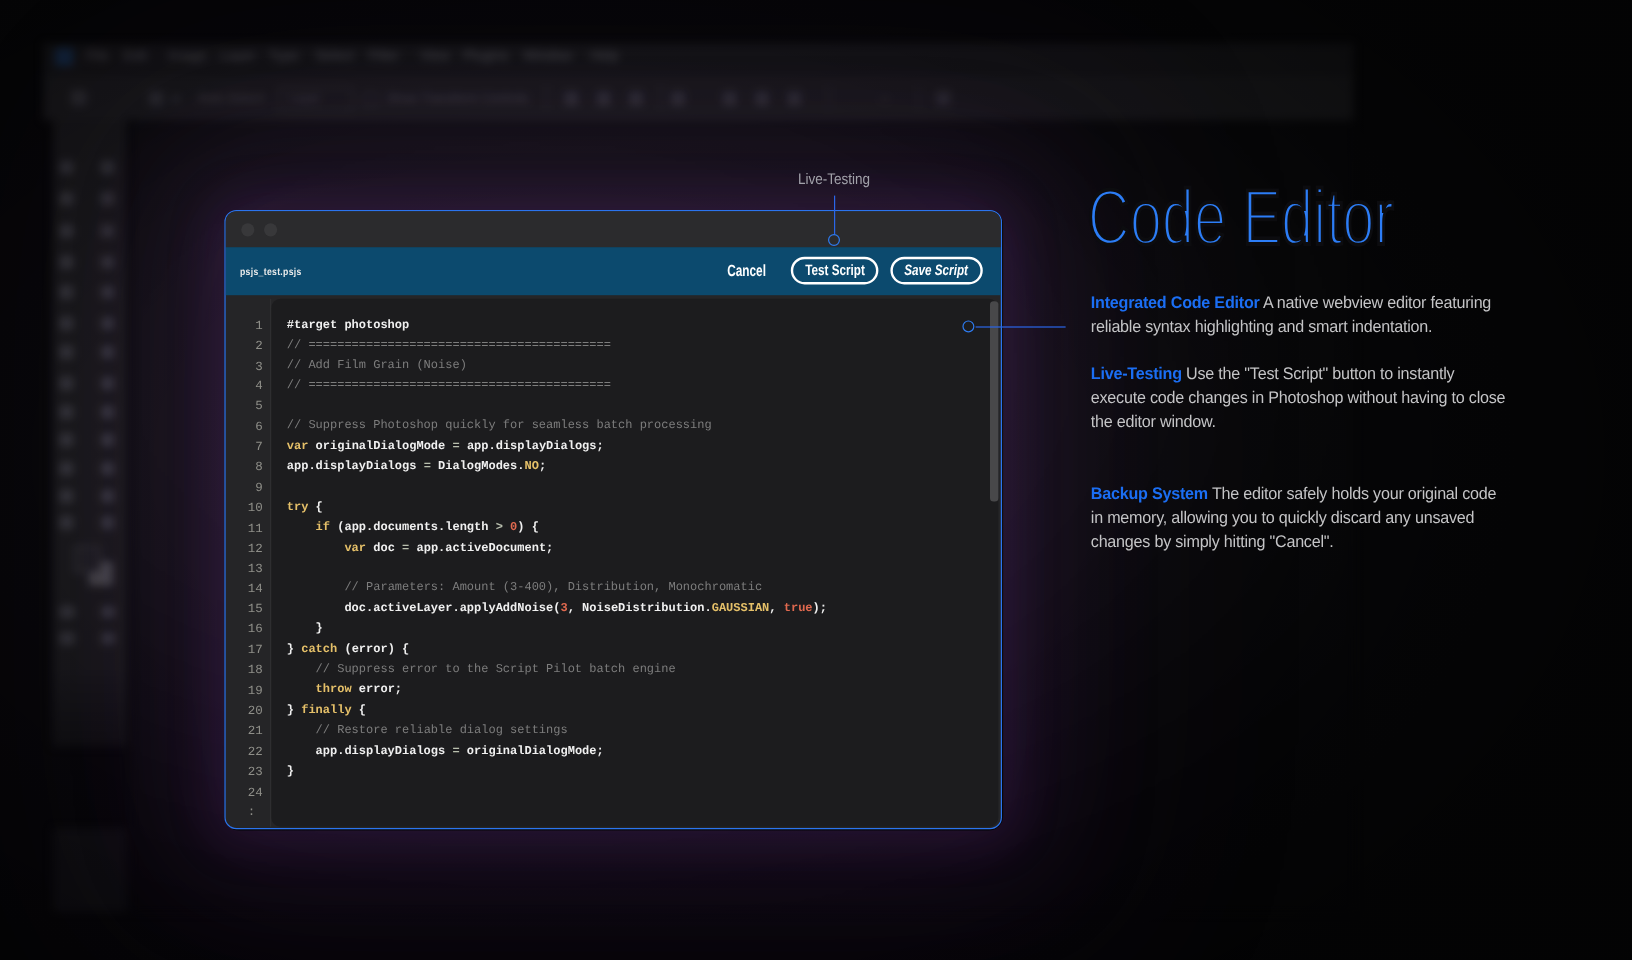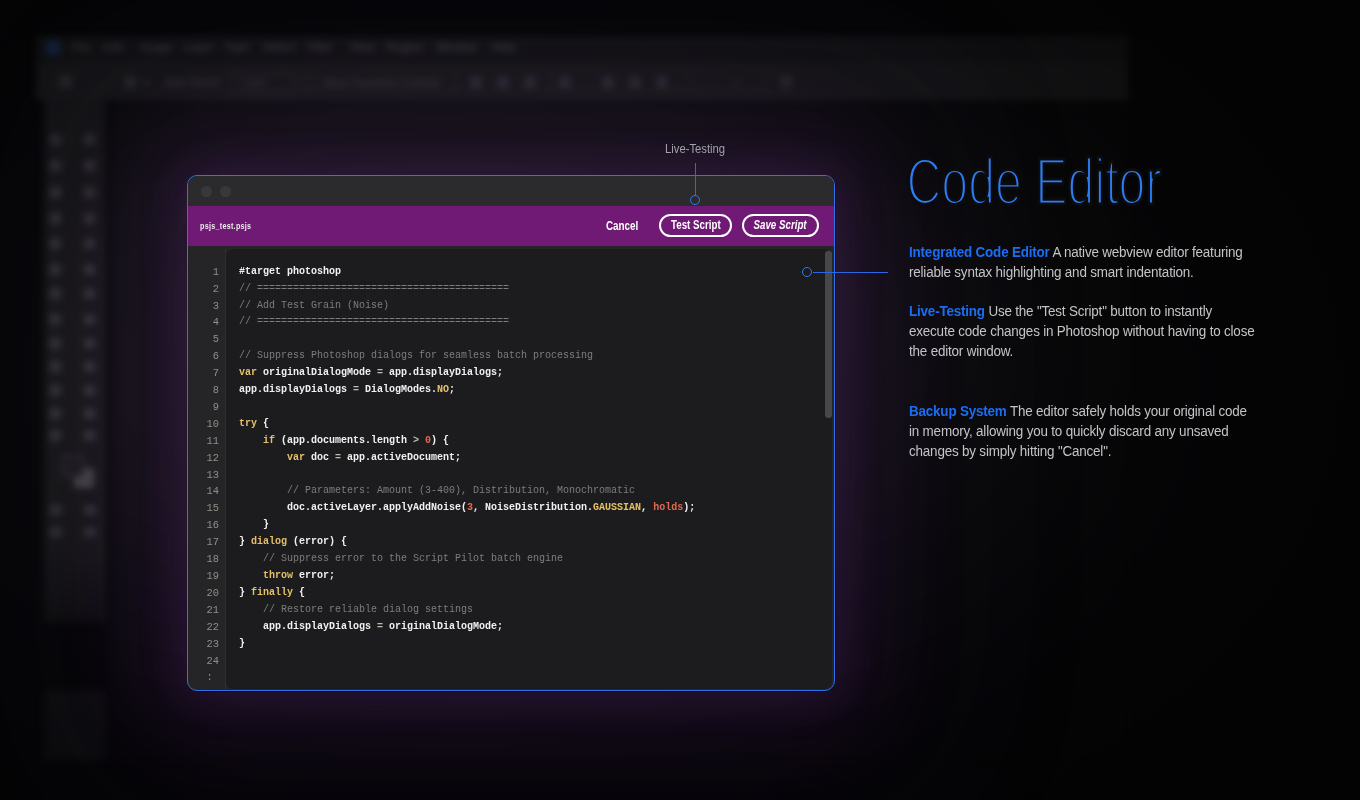--- a/index.html
+++ b/index.html
@@ -13,21 +13,21 @@
   .blob{position:absolute;background:#3c3c43;border-radius:2px;}
   .opblob{position:absolute;background:#36363d;border-radius:2px;top:76px;width:12px;height:12px;}
   
   #ghost{position:absolute;left:187px;top:175px;width:649px;height:517px;border-radius:12px;
     box-shadow:0 0 40px 10px rgba(125,58,160,0.16), 0 0 100px 40px rgba(115,52,150,0.12), 0 0 190px 90px rgba(95,44,125,0.085);}
   
   #win{position:absolute;left:187px;top:175px;width:646px;height:514px;
        background:#252527;border:1.5px solid #2b74ee;border-radius:10px;overflow:hidden;}
   #bar1{position:absolute;left:0;top:0;width:100%;height:30px;background:#2b2b2d;}
   .tl{position:absolute;top:9.8px;width:11px;height:11px;border-radius:50%;background:#38383a;}
-  #bar2{position:absolute;left:0;top:30px;width:100%;height:40px;background:#701a75;}
+  #bar2{position:absolute;left:0;top:30px;width:100%;height:40px;background:#0c4a6e;}
   #fname{position:absolute;left:12px;top:15px;font-size:8.5px;font-weight:bold;color:#ececec;
          transform:scaleX(0.85);transform-origin:left center;letter-spacing:0.3px;}
   #cancel{position:absolute;left:418px;top:11.5px;font-size:13.5px;font-weight:bold;color:#fff;
          transform:scaleX(0.73);transform-origin:left center;}
   .pill{position:absolute;top:7.5px;height:19px;border:2px solid #fff;border-radius:12px;
         color:#fff;font-size:12.5px;font-weight:bold;text-align:center;line-height:19px;background:transparent;}
   .pill span{display:inline-block;transform:scaleX(0.78);transform-origin:center;}
   #codepanel{position:absolute;left:38px;top:73px;width:605.5px;height:440px;background:#1c1c1e;border-radius:8px;}
   #gutter{position:absolute;left:0px;top:87.7px;width:31px;text-align:right;
     font-family:"Liberation Mono",monospace;font-size:10.4px;line-height:16.9px;color:#8f8f89;margin:0;}
@@ -166,35 +166,35 @@
 18
 19
 20
 21
 22
 23
 24
 : </pre>
 <pre id="code">#target photoshop
 <span class="c">// ==========================================</span>
-<span class="c">// Add Test Grain (Noise)</span>
+<span class="c">// Add Film Grain (Noise)</span>
 <span class="c">// ==========================================</span>
 
-<span class="c">// Suppress Photoshop dialogs for seamless batch processing</span>
+<span class="c">// Suppress Photoshop quickly for seamless batch processing</span>
 <span class="k">var</span> originalDialogMode <span class="o">=</span> app.displayDialogs;
 app.displayDialogs <span class="o">=</span> DialogModes.<span class="k">NO</span>;
 
 <span class="k">try</span> {
     <span class="k">if</span> (app.documents.length <span class="o">&gt;</span> <span class="n">0</span>) {
         <span class="k">var</span> doc <span class="o">=</span> app.activeDocument;
 
         <span class="c">// Parameters: Amount (3-400), Distribution, Monochromatic</span>
-        doc.activeLayer.applyAddNoise(<span class="n">3</span>, NoiseDistribution.<span class="k">GAUSSIAN</span>, <span class="n">holds</span>);
+        doc.activeLayer.applyAddNoise(<span class="n">3</span>, NoiseDistribution.<span class="k">GAUSSIAN</span>, <span class="n">true</span>);
     }
-} <span class="k">dialog</span> (error) {
+} <span class="k">catch</span> (error) {
     <span class="c">// Suppress error to the Script Pilot batch engine</span>
     <span class="k">throw</span> error;
 } <span class="k">finally</span> {
     <span class="c">// Restore reliable dialog settings</span>
     app.displayDialogs <span class="o">=</span> originalDialogMode;
 }
 </pre>
     <div id="sbar"></div>
   </div>
 

